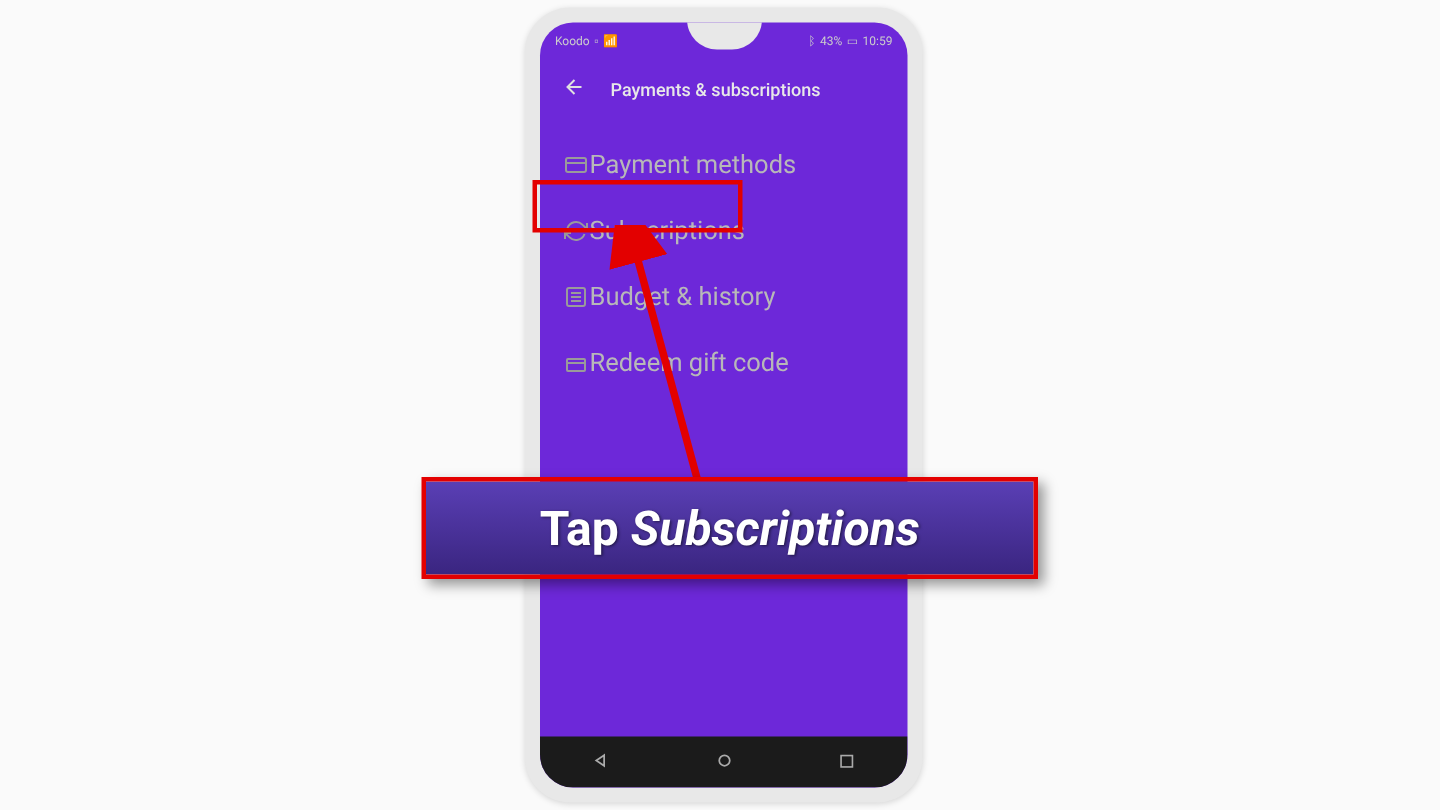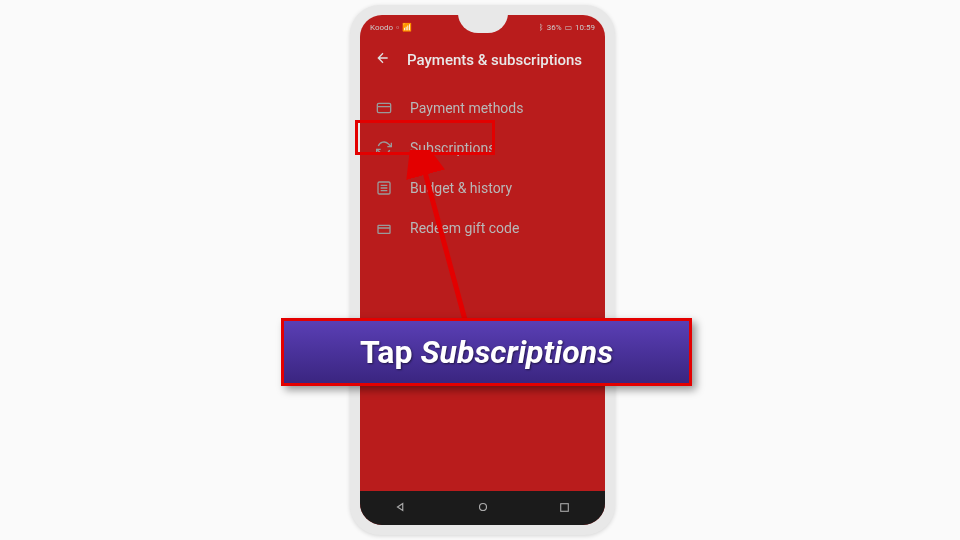--- a/index.html
+++ b/index.html
@@ -20,21 +20,21 @@
     background: #e8e8e8;
     border-radius: 30px;
     box-shadow: 0 1px 4px rgba(0,0,0,0.15);
   }
   .screen {
     position: absolute;
     left: 10px;
     top: 10px;
     width: 245px;
     height: 510px;
-    background: #b91c1c;
+    background: #6d28d9;
     border-radius: 22px;
     overflow: hidden;
   }
   .notch {
     position: absolute;
     top: -6px;
     left: 50%;
     transform: translateX(-50%);
     width: 50px;
     height: 24px;
@@ -61,30 +61,30 @@
     align-items: center;
     gap: 16px;
     padding: 14px 15px 18px 15px;
   }
   .back-arrow {
     color: #e0e0e0;
     font-size: 16px;
   }
   .header-title {
     color: #e8e8e8;
-    font-size: 15px;
+    font-size: 12px;
     font-weight: 500;
   }
   .menu-item {
     display: flex;
     align-items: center;
-    gap: 18px;
+    gap: 1px;
     padding: 12px 16px;
     color: #b8b8b8;
-    font-size: 14px;
+    font-size: 17px;
   }
   .menu-icon {
     width: 16px;
     height: 16px;
     display: flex;
     align-items: center;
     justify-content: center;
     color: #9a9a9a;
   }
   .highlight-box {
@@ -152,21 +152,21 @@
     <div class="notch"></div>
 
     <div class="status-bar">
       <div class="status-left">
         <span>Koodo</span>
         <span>▫</span>
         <span>📶</span>
       </div>
       <div class="status-right">
         <span>ᛒ</span>
-        <span>36%</span>
+        <span>43%</span>
         <span>▭</span>
         <span>10:59</span>
       </div>
     </div>
 
     <div class="header">
       <span class="back-arrow">
         <svg width="16" height="16" viewBox="0 0 24 24" fill="none" stroke="currentColor" stroke-width="2">
             <path d="M19 12H5M12 19l-7-7 7-7"></path>
           </svg>

